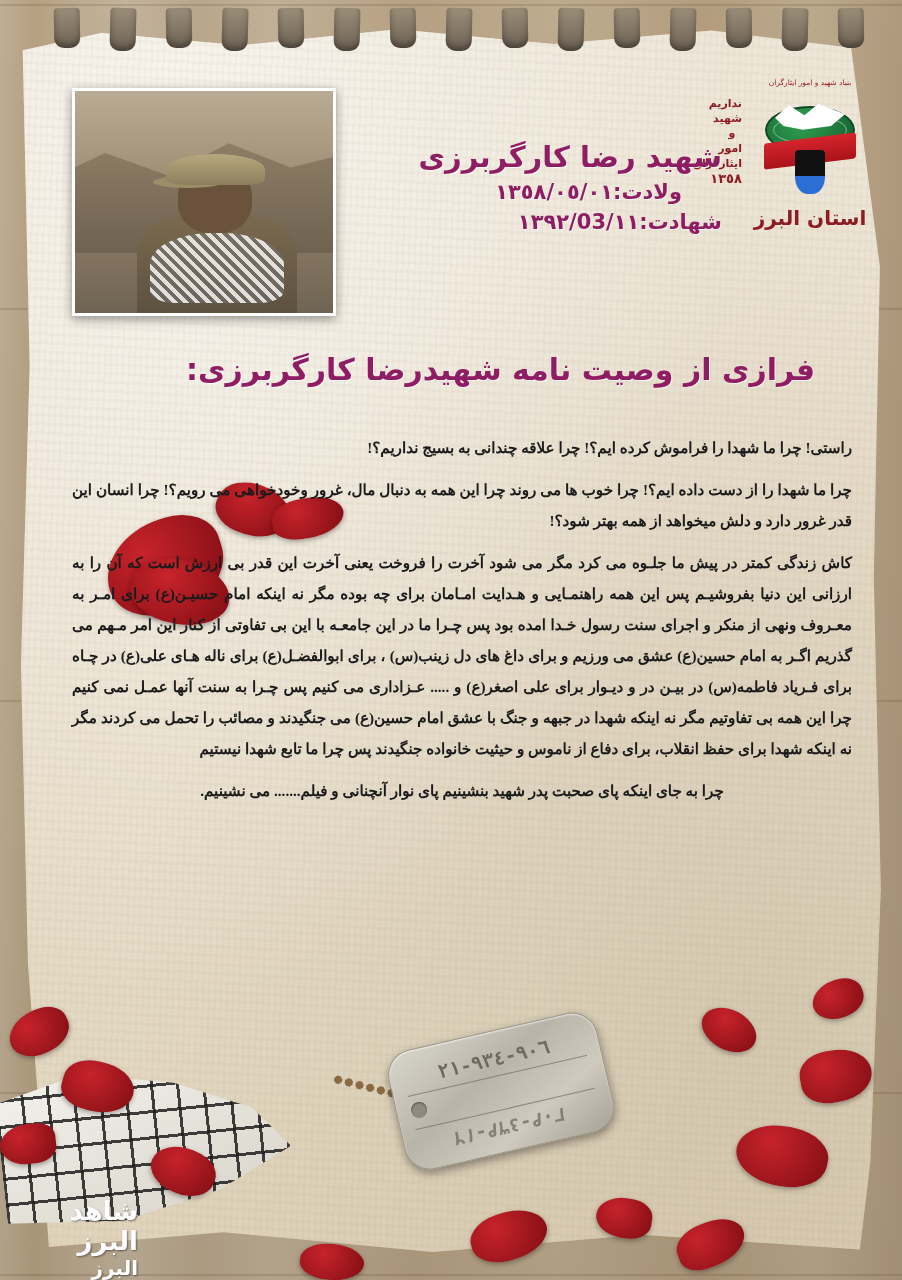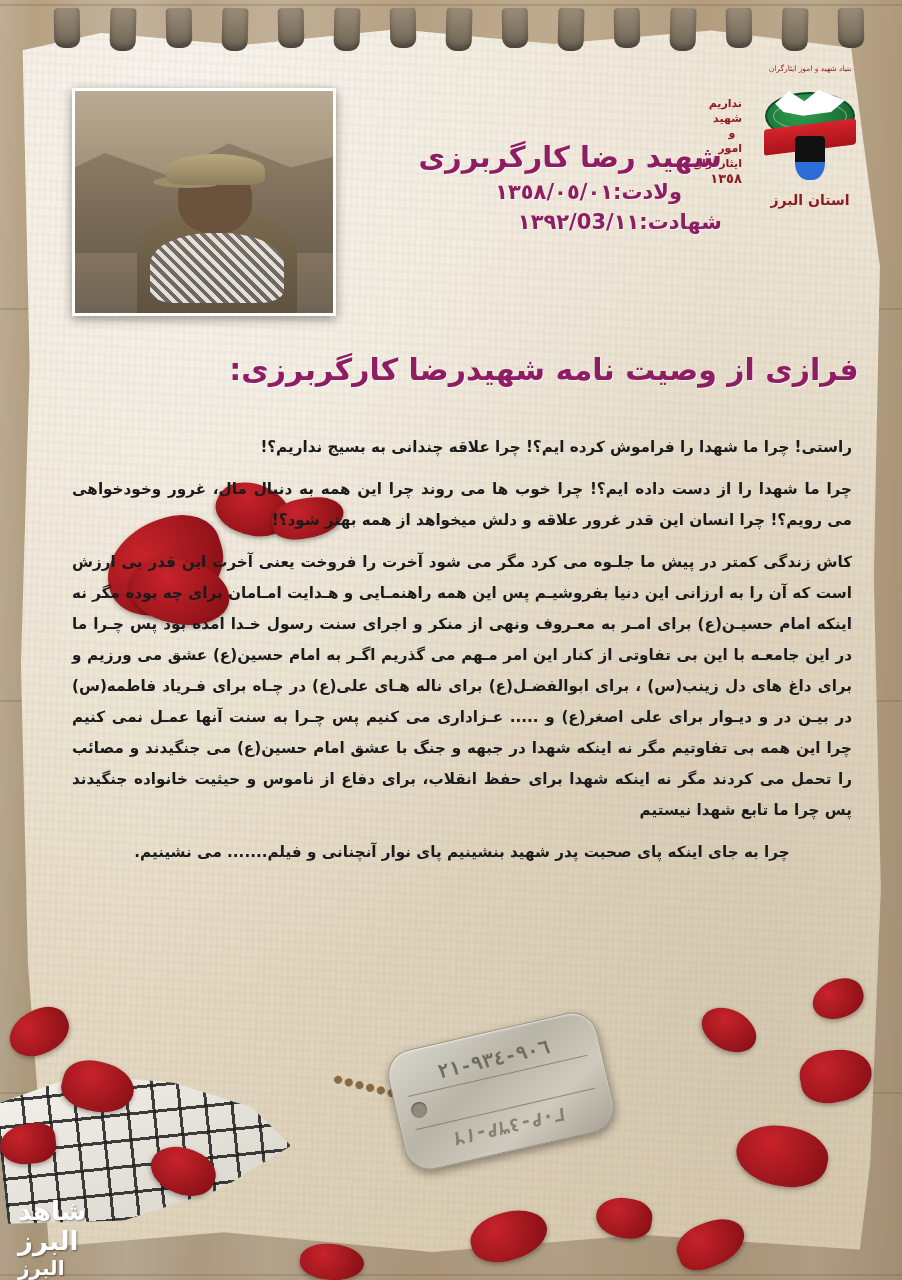--- a/index.html
+++ b/index.html
@@ -70,21 +70,21 @@
     border-radius: 4px 4px 10px 10px;
     background: linear-gradient(180deg, #9b8d78, #6d6254);
     box-shadow: inset 0 -4px 6px rgba(0,0,0,0.35);
     transform: rotate(-1deg);
   }
   .hole:nth-child(even) { transform: rotate(1.4deg); height: 43px; }
 
   
   .logo-block {
     position: absolute;
-    top: 64px;
+    top: 78px;
     right: 18px;
     width: 148px;
     text-align: center;
     color: #8d1b22;
   }
   .logo-arc {
     font-size: 7.5px;
     color: #9a2026;
     letter-spacing: 0.2px;
     line-height: 10px;
@@ -151,21 +151,21 @@
     right: 160px;
     width: 20px;
     font-size: 11px;
     font-weight: bold;
     color: #8d1b22;
     line-height: 15px;
     text-align: center;
   }
   .logo-province {
     margin-top: 4px;
-    font-size: 14px;
+    font-size: 20px;
     font-weight: bold;
     color: #8d1b22;
   }
 
   
   .header-titles {
     position: absolute;
     top: 140px;
     right: 180px;
     width: 380px;
@@ -271,21 +271,21 @@
     background: #9c8e69;
     border-radius: 50%;
   }
 
   
   .will-title {
     position: absolute;
     top: 352px;
     right: 0;
     width: 716px;
-    text-align: center;
+    text-align: left;
     font-size: 30px;
     font-weight: bold;
     color: #8e1d63;
     text-shadow: 1px 1px 0 rgba(255,255,255,0.65);
     direction: rtl;
   }
 
   
   .will-body {
     position: absolute;
@@ -294,20 +294,21 @@
     width: 780px;
     direction: rtl;
     color: #1b1b1b;
   }
   .will-body p {
     margin: 0 0 11px 0;
     font-size: 15.2px;
     line-height: 31px;
     font-weight: bold;
     text-align: justify;
+    font-family: Liberation Serif, serif;
   }
   .will-body p.right {
     text-align: right;
   }
   .will-body p.center {
     text-align: center;
   }
 
   
   .petal {
@@ -411,21 +412,21 @@
     background: #8e8a7e;
     box-shadow: inset 0 1px 2px rgba(0,0,0,0.5);
   }
 
   
   .watermark {
     position: absolute;
     left: 18px;
     top: 1196px;
     width: 120px;
-    text-align: left;
+    text-align: right;
     color: #fff;
   }
   .wm-title {
     font-size: 26px;
     font-weight: bold;
     color: #ffffff;
     text-shadow: 1px 1px 2px rgba(0,0,0,0.45);
     letter-spacing: 1px;
   }
   .wm-sub {
@@ -505,21 +506,21 @@
 
   <div class="will-title">فرازی از وصيت نامه شهيدرضا كارگربرزی:</div>
 
   <div class="petal p2"></div>
   <div class="petal p3"></div>
   <div class="petal p1"></div>
   <div class="petal p4"></div>
 
   <div class="will-body">
     <p class="right">راستی! چرا ما شهدا را فراموش كرده ايم؟! چرا علاقه چندانی به بسيج نداريم؟!</p>
-    <p>چرا ما شهدا را از دست داده ايم؟! چرا خوب ها می روند چرا اين همه به دنبال مال، غرور وخودخواهی می رويم؟! چرا انسان اين قدر غرور علاقه و دلش ميخواهد از همه بهتر شود؟!</p>
+    <p>چرا ما شهدا را از دست داده ايم؟! چرا خوب ها می روند چرا اين همه به دنبال مال، غرور وخودخواهی می رويم؟! چرا انسان اين قدر غرور دارد و دلش ميخواهد از همه بهتر شود؟!</p>
     <p>كاش زندگی كمتر در پيش ما جلـوه می كرد مگر می شود آخرت را فروخت يعنی آخرت اين قدر بی ارزش است كه آن را به ارزانی اين دنيا بفروشيـم پس اين همه راهنمـايی و هـدايت امـامان برای چه بوده مگر نه اينكه امام حسيـن(ع) برای امـر به معـروف ونهی از منكر و اجرای سنت رسول خـدا امده بود پس چـرا ما در اين جامعـه با اين بی تفاوتی از كنار اين امر مـهم می گذريم اگـر به امام حسين(ع) عشق می ورزيم و برای داغ های دل زينب(س) ، برای ابوالفضـل(ع) برای ناله هـای علی(ع) در چـاه برای فـرياد فاطمه(س) در بيـن در و ديـوار برای علی اصغر(ع) و ..... عـزاداری می كنيم پس چـرا به سنت آنها عمـل نمی كنيم چرا اين همه بی تفاوتيم مگر نه اينكه شهدا در جبهه و جنگ با عشق امام حسين(ع) می جنگيدند و مصائب را تحمل می كردند مگر نه اينكه شهدا برای حفظ انقلاب، برای دفاع از ناموس و حيثيت خانواده جنگيدند پس چرا ما تابع شهدا نيستيم</p>
     <p class="center">چرا به جای اينكه پای صحبت پدر شهيد بنشينيم پای نوار آنچنانی و فيلم....... می نشينيم.</p>
   </div>
 
   <div class="keffiyeh"></div>
 
   <div class="dogtag-wrap">
     <div class="chain"></div>
     <div class="tag">
       <div class="hole"></div>

